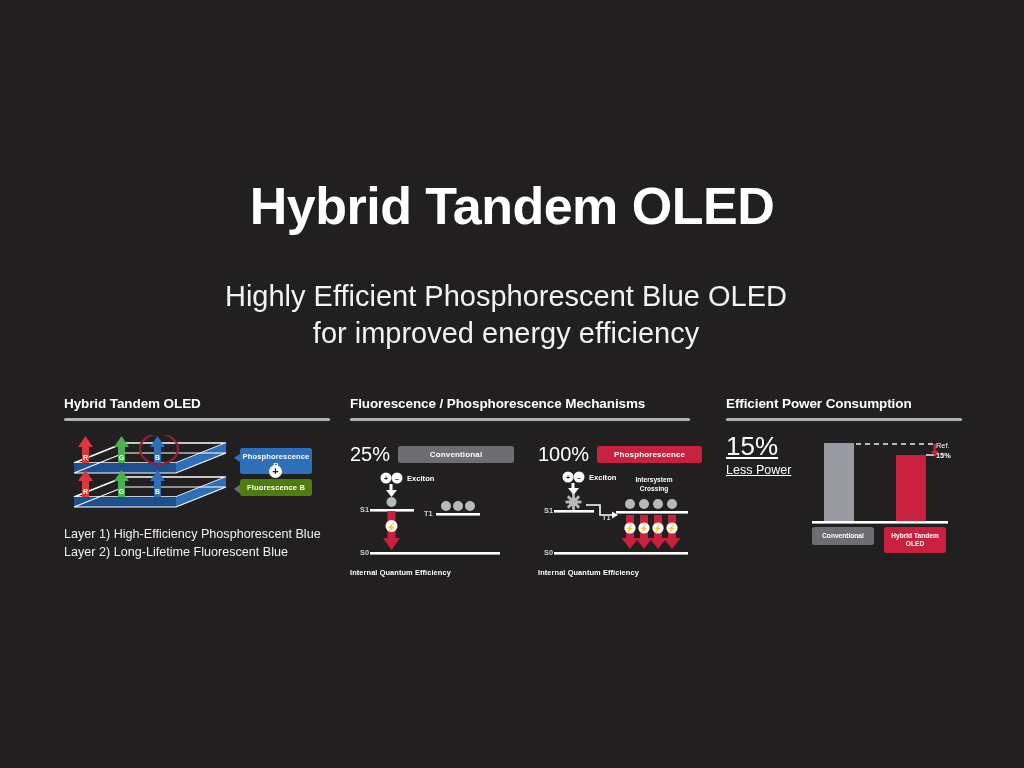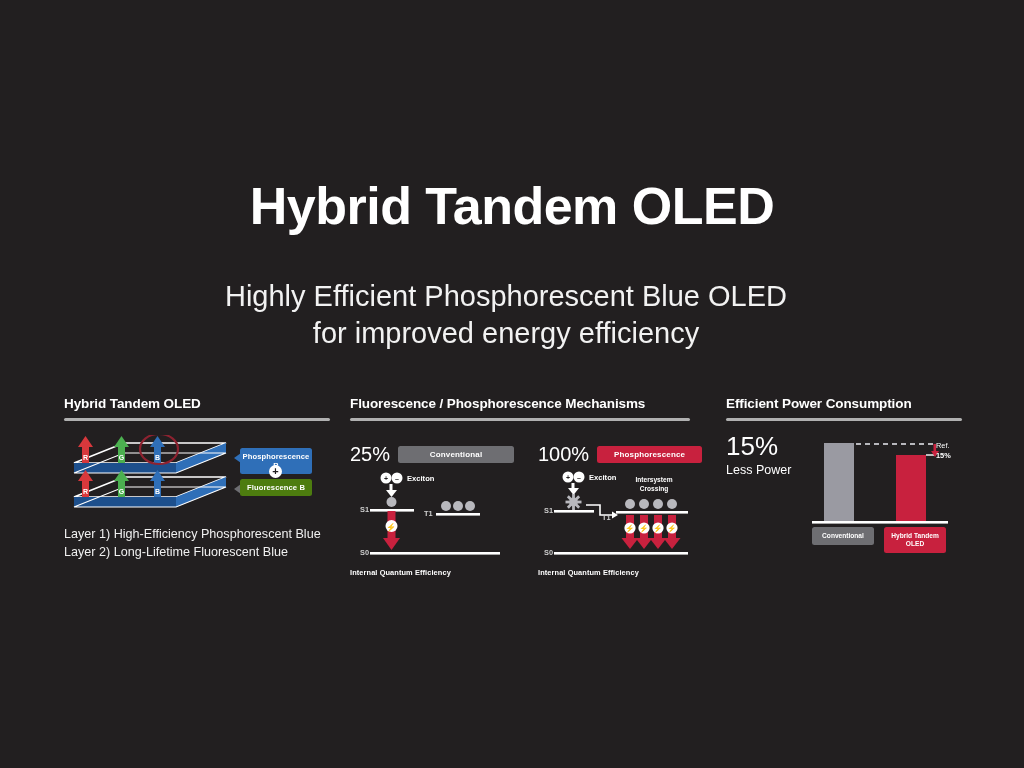--- a/index.html
+++ b/index.html
@@ -79,21 +79,21 @@
   }
   .badge.gray{background:#6e6e72;}
   .badge.red{background:#c8213e;}
   .diagram{position:relative;height:96px;margin-top:6px;}
   .iqe-label{
     text-align:left;font-size:7.4px;font-weight:bold;
     color:#ffffff;margin-top:2px;letter-spacing:0.1px;
   }
 
   
-  #right-inner{display:flex;margin-top:12px;}
+  #right-inner{display:flex;margin-top:12px;text-decoration:underline;}
   #power-stat{width:82px;}
   #power-pct{font-size:26px;font-weight:400;line-height:1;color:#ffffff;}
   #power-sub{font-size:12.5px;font-weight:400;color:#ffffff;margin-top:4px;}
   #bar-chart{position:relative;width:152px;height:112px;}
   .barlabel{
     position:absolute;font-size:6.6px;font-weight:bold;color:#ffffff;
     text-align:center;width:62px;border-radius:2.5px;padding:5px 0;
     line-height:1.25;
   }
   #label-conv{left:4px;top:94px;background:#6e6e72;}

